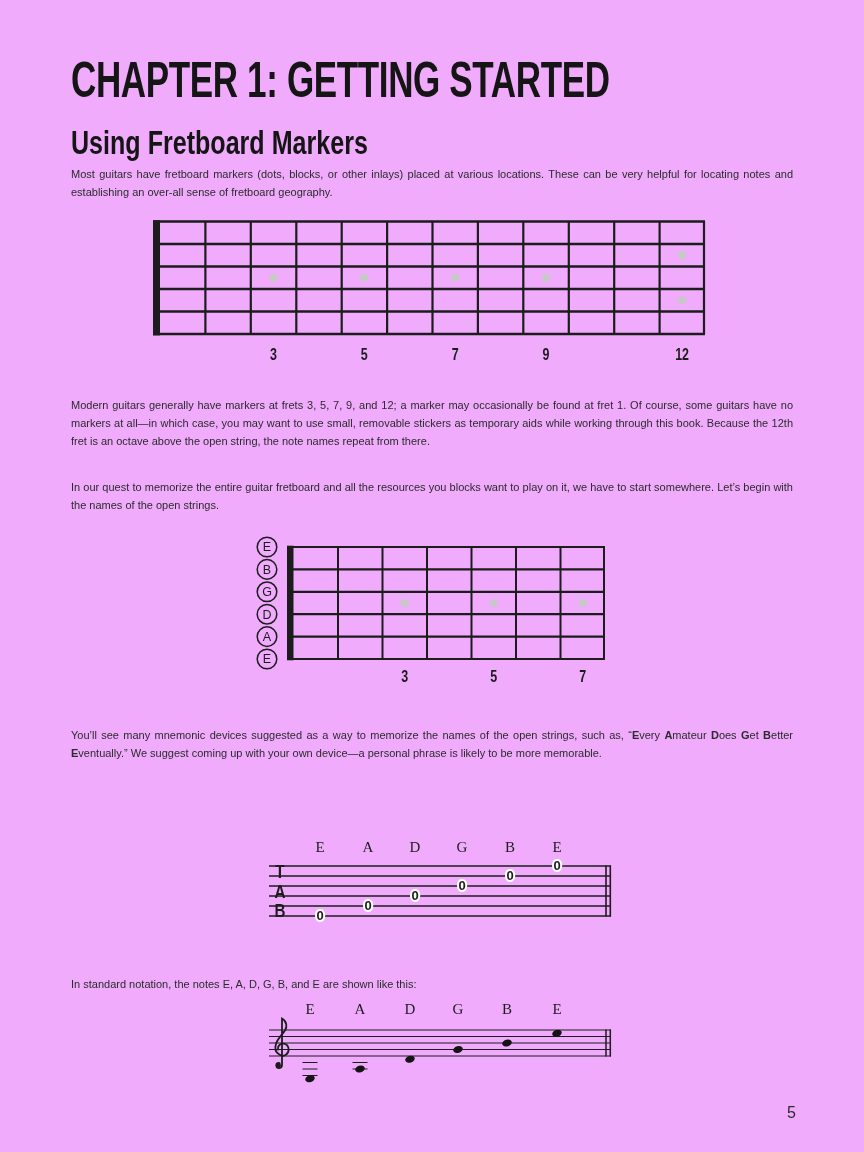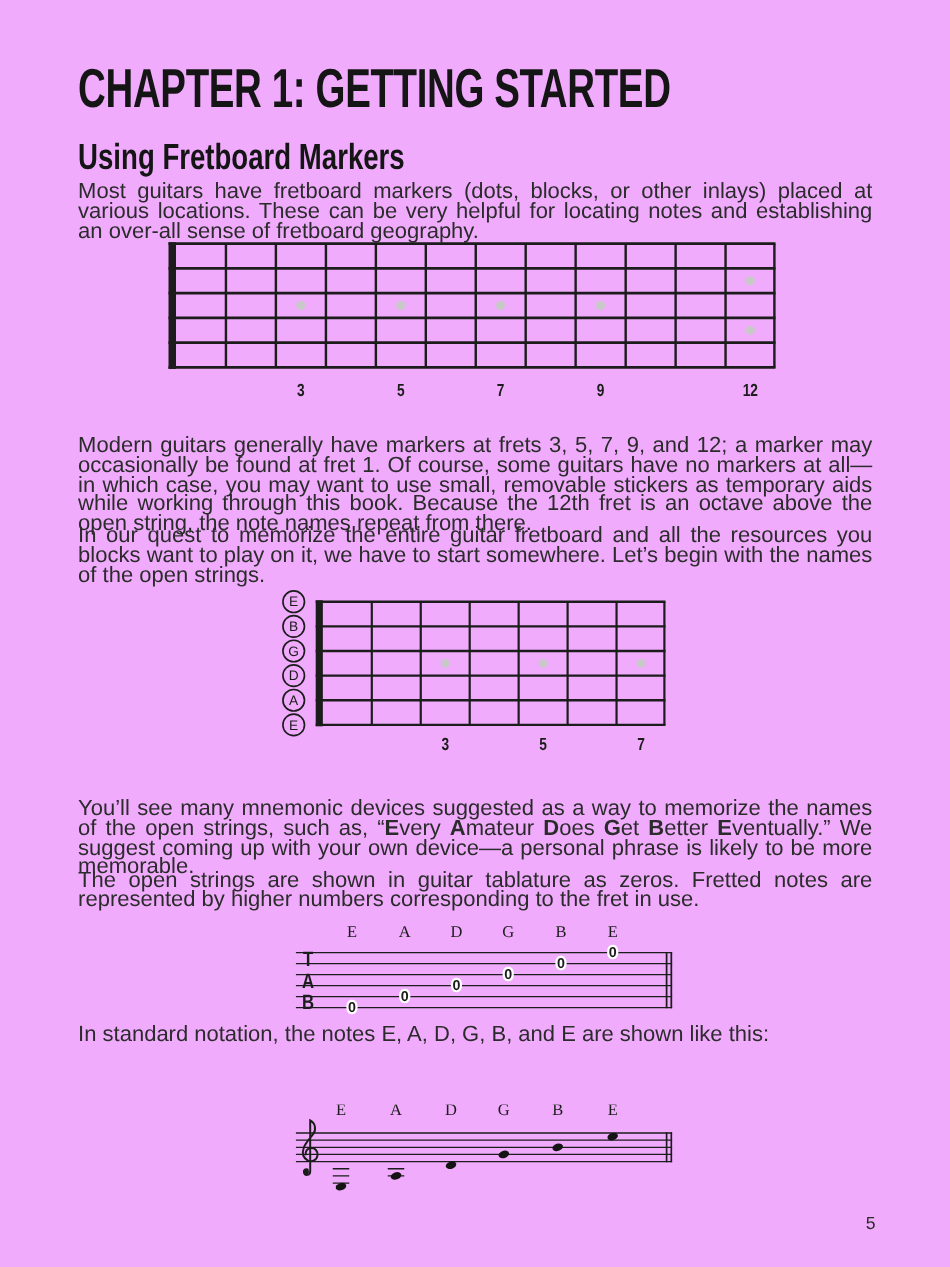--- a/index.html
+++ b/index.html
@@ -3,21 +3,21 @@
 <meta charset="utf-8">
 <style>
   html,body{margin:0;padding:0;background:#ffffff;}
   .page{position:relative;width:864px;height:1152px;background:#f0abfc;overflow:hidden;
         font-family:"Liberation Sans",sans-serif;color:#2b2b2b;}
   .h1{position:absolute;left:71px;top:55px;margin:0;font-size:50px;font-weight:800;
       letter-spacing:-0.5px;transform:scaleX(0.70);transform-origin:left top;
       white-space:nowrap;color:#151515;line-height:1;}
   .h2{position:absolute;left:71px;top:126px;margin:0;font-size:33px;font-weight:800;
       transform:scaleX(0.76);transform-origin:left top;white-space:nowrap;color:#151515;line-height:1;}
-  p.body{position:absolute;left:71px;width:722px;margin:0;font-size:20px;line-height:17.8px;
+  p.body{position:absolute;left:71px;width:722px;margin:0;font-size:11px;line-height:17.8px;
       text-align:justify;color:#2b2b2b;}
   .b{font-weight:bold;}
   .pagenum{position:absolute;left:762px;top:1104px;width:34px;text-align:right;font-size:16px;color:#2b2b2b;}
   svg{position:absolute;display:block;}
   svg text{fill:#1c1c1c;}
   .gridline{stroke:#1c1c1c;fill:none;}
   .fretlabel{font-family:"Liberation Sans",sans-serif;font-weight:700;font-size:16px;}
   .stringname{font-family:"Liberation Sans",sans-serif;font-size:12.5px;}
   .notename{font-family:"Liberation Serif",serif;font-size:15px;}
   .tabletter{font-family:"Liberation Sans",sans-serif;font-weight:800;font-size:19px;}
@@ -91,21 +91,20 @@
     <g transform="translate(240.75,146) scale(0.78,1)">
         <text class="fretlabel" text-anchor="middle">5</text>
       </g>
     <g transform="translate(329.75,146) scale(0.78,1)">
         <text class="fretlabel" text-anchor="middle">7</text>
       </g>
   </svg>
 
   <p class="body" style="top:727px;"><span>You’ll see many mnemonic devices suggested as a way to memorize the names of the open strings, such as, “</span><span class="b">E</span><span>very </span><span class="b">A</span><span>mateur </span><span class="b">D</span><span>oes </span><span class="b">G</span><span>et </span><span class="b">B</span><span>etter </span><span class="b">E</span><span>ventually.” We suggest coming up with your own device—a personal phrase is likely to be more memorable.</span></p>
 
-  <p class="body" style="top:792px;">The open strings are shown in guitar tablature as zeros. Fretted notes are represented by higher numbers corresponding to the fret in use.</p>
 
   <svg style="left:265px;top:840px;" width="350" height="88" viewBox="0 0 350 88">
     <text x="55" y="12" text-anchor="middle" class="notename">E</text>
     <text x="103" y="12" text-anchor="middle" class="notename">A</text>
     <text x="150" y="12" text-anchor="middle" class="notename">D</text>
     <text x="197" y="12" text-anchor="middle" class="notename">G</text>
     <text x="245" y="12" text-anchor="middle" class="notename">B</text>
     <text x="292" y="12" text-anchor="middle" class="notename">E</text>
     <path class="gridline" stroke-width="1.3" stroke="#2a2a2a" d="M4 26H346 M4 36H346 M4 46H346 M4 56H346 M4 66H346 M4 76H346"></path>
     <path class="gridline" stroke-width="1.6" d="M341 25.4V76.6 M345.3 25.4V76.6"></path>
@@ -119,21 +118,21 @@
         <text class="tabletter" text-anchor="middle">B</text>
       </g>
     <text x="55" y="80.3" text-anchor="middle" class="tabzero">0</text>
     <text x="103" y="70.3" text-anchor="middle" class="tabzero">0</text>
     <text x="150" y="60.3" text-anchor="middle" class="tabzero">0</text>
     <text x="197" y="50.3" text-anchor="middle" class="tabzero">0</text>
     <text x="245" y="40.3" text-anchor="middle" class="tabzero">0</text>
     <text x="292" y="30.3" text-anchor="middle" class="tabzero">0</text>
   </svg>
 
-  <p class="body" style="top:932px;">In standard notation, the notes E, A, D, G, B, and E are shown like this:</p>
+  <p class="body" style="top:976px;">In standard notation, the notes E, A, D, G, B, and E are shown like this:</p>
 
   <svg style="left:265px;top:1004px;" width="350" height="92" viewBox="0 0 350 92">
     <text x="45" y="10" text-anchor="middle" class="notename">E</text>
     <text x="95" y="10" text-anchor="middle" class="notename">A</text>
     <text x="145" y="10" text-anchor="middle" class="notename">D</text>
     <text x="193" y="10" text-anchor="middle" class="notename">G</text>
     <text x="242" y="10" text-anchor="middle" class="notename">B</text>
     <text x="292" y="10" text-anchor="middle" class="notename">E</text>
     <path class="gridline" stroke-width="1.2" stroke="#2a2a2a" d="M4 26H346 M4 32.5H346 M4 39H346 M4 45.5H346 M4 52H346"></path>
     <path class="gridline" stroke-width="1.5" d="M341 25.4V52.6 M345.3 25.4V52.6"></path>

